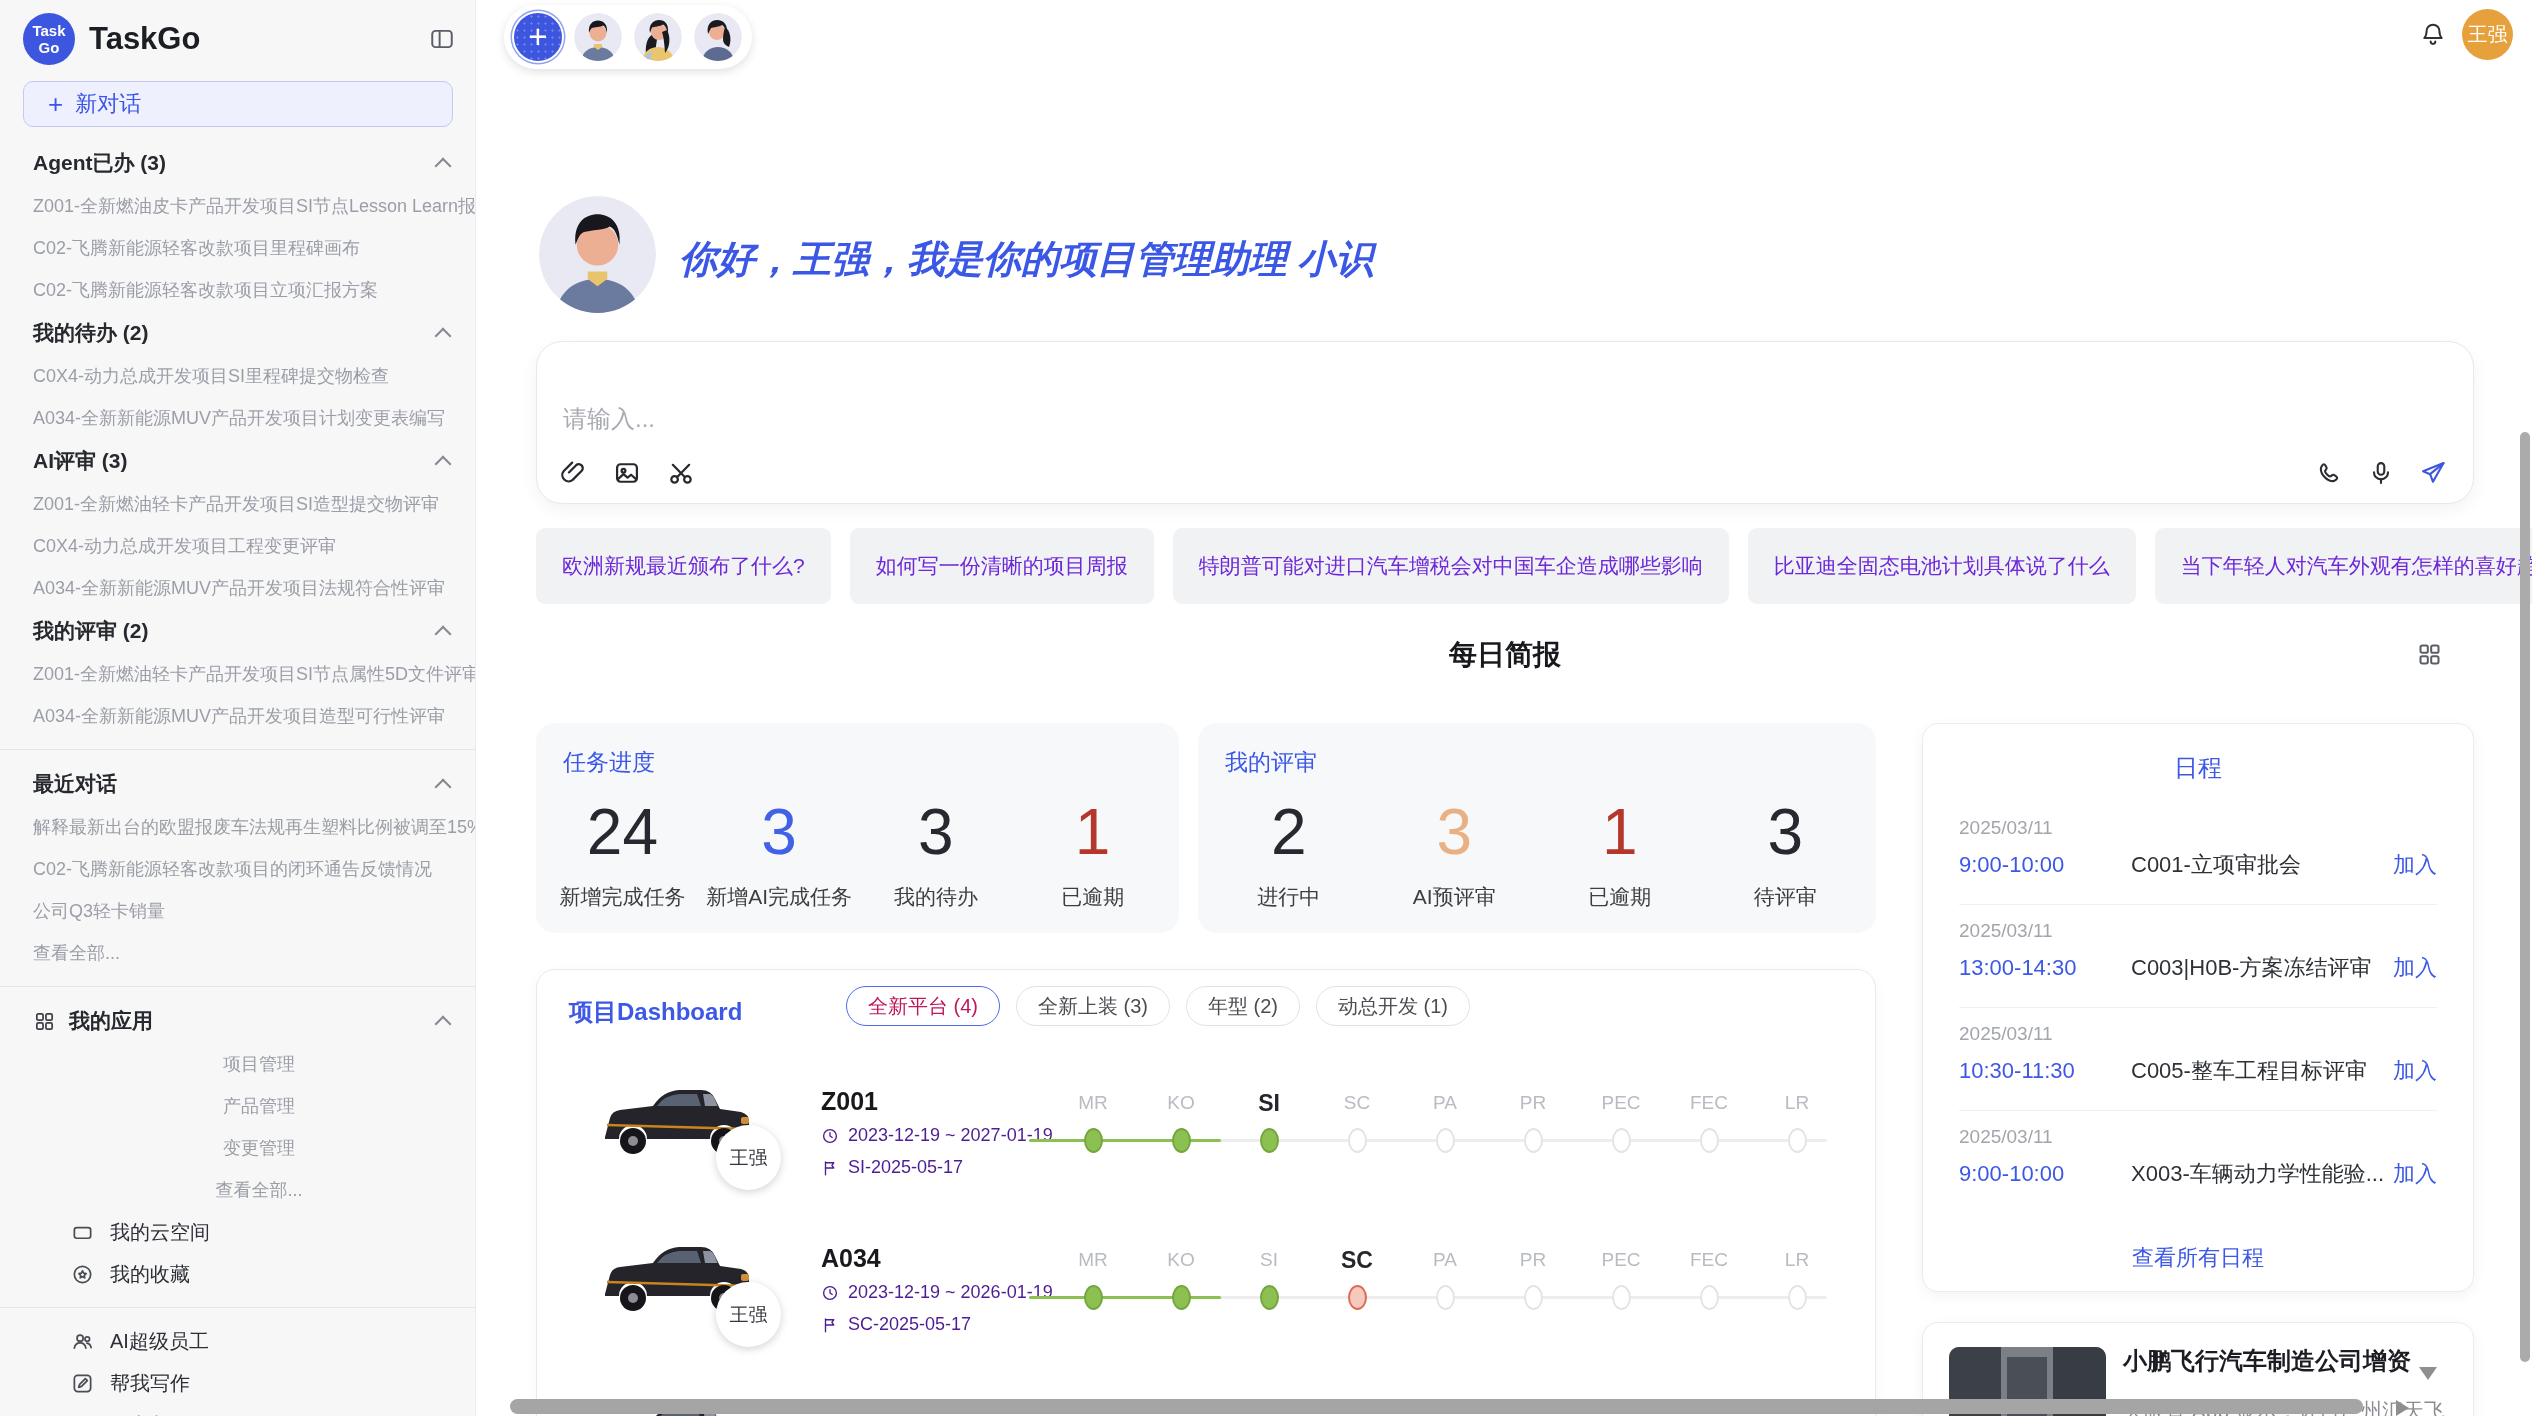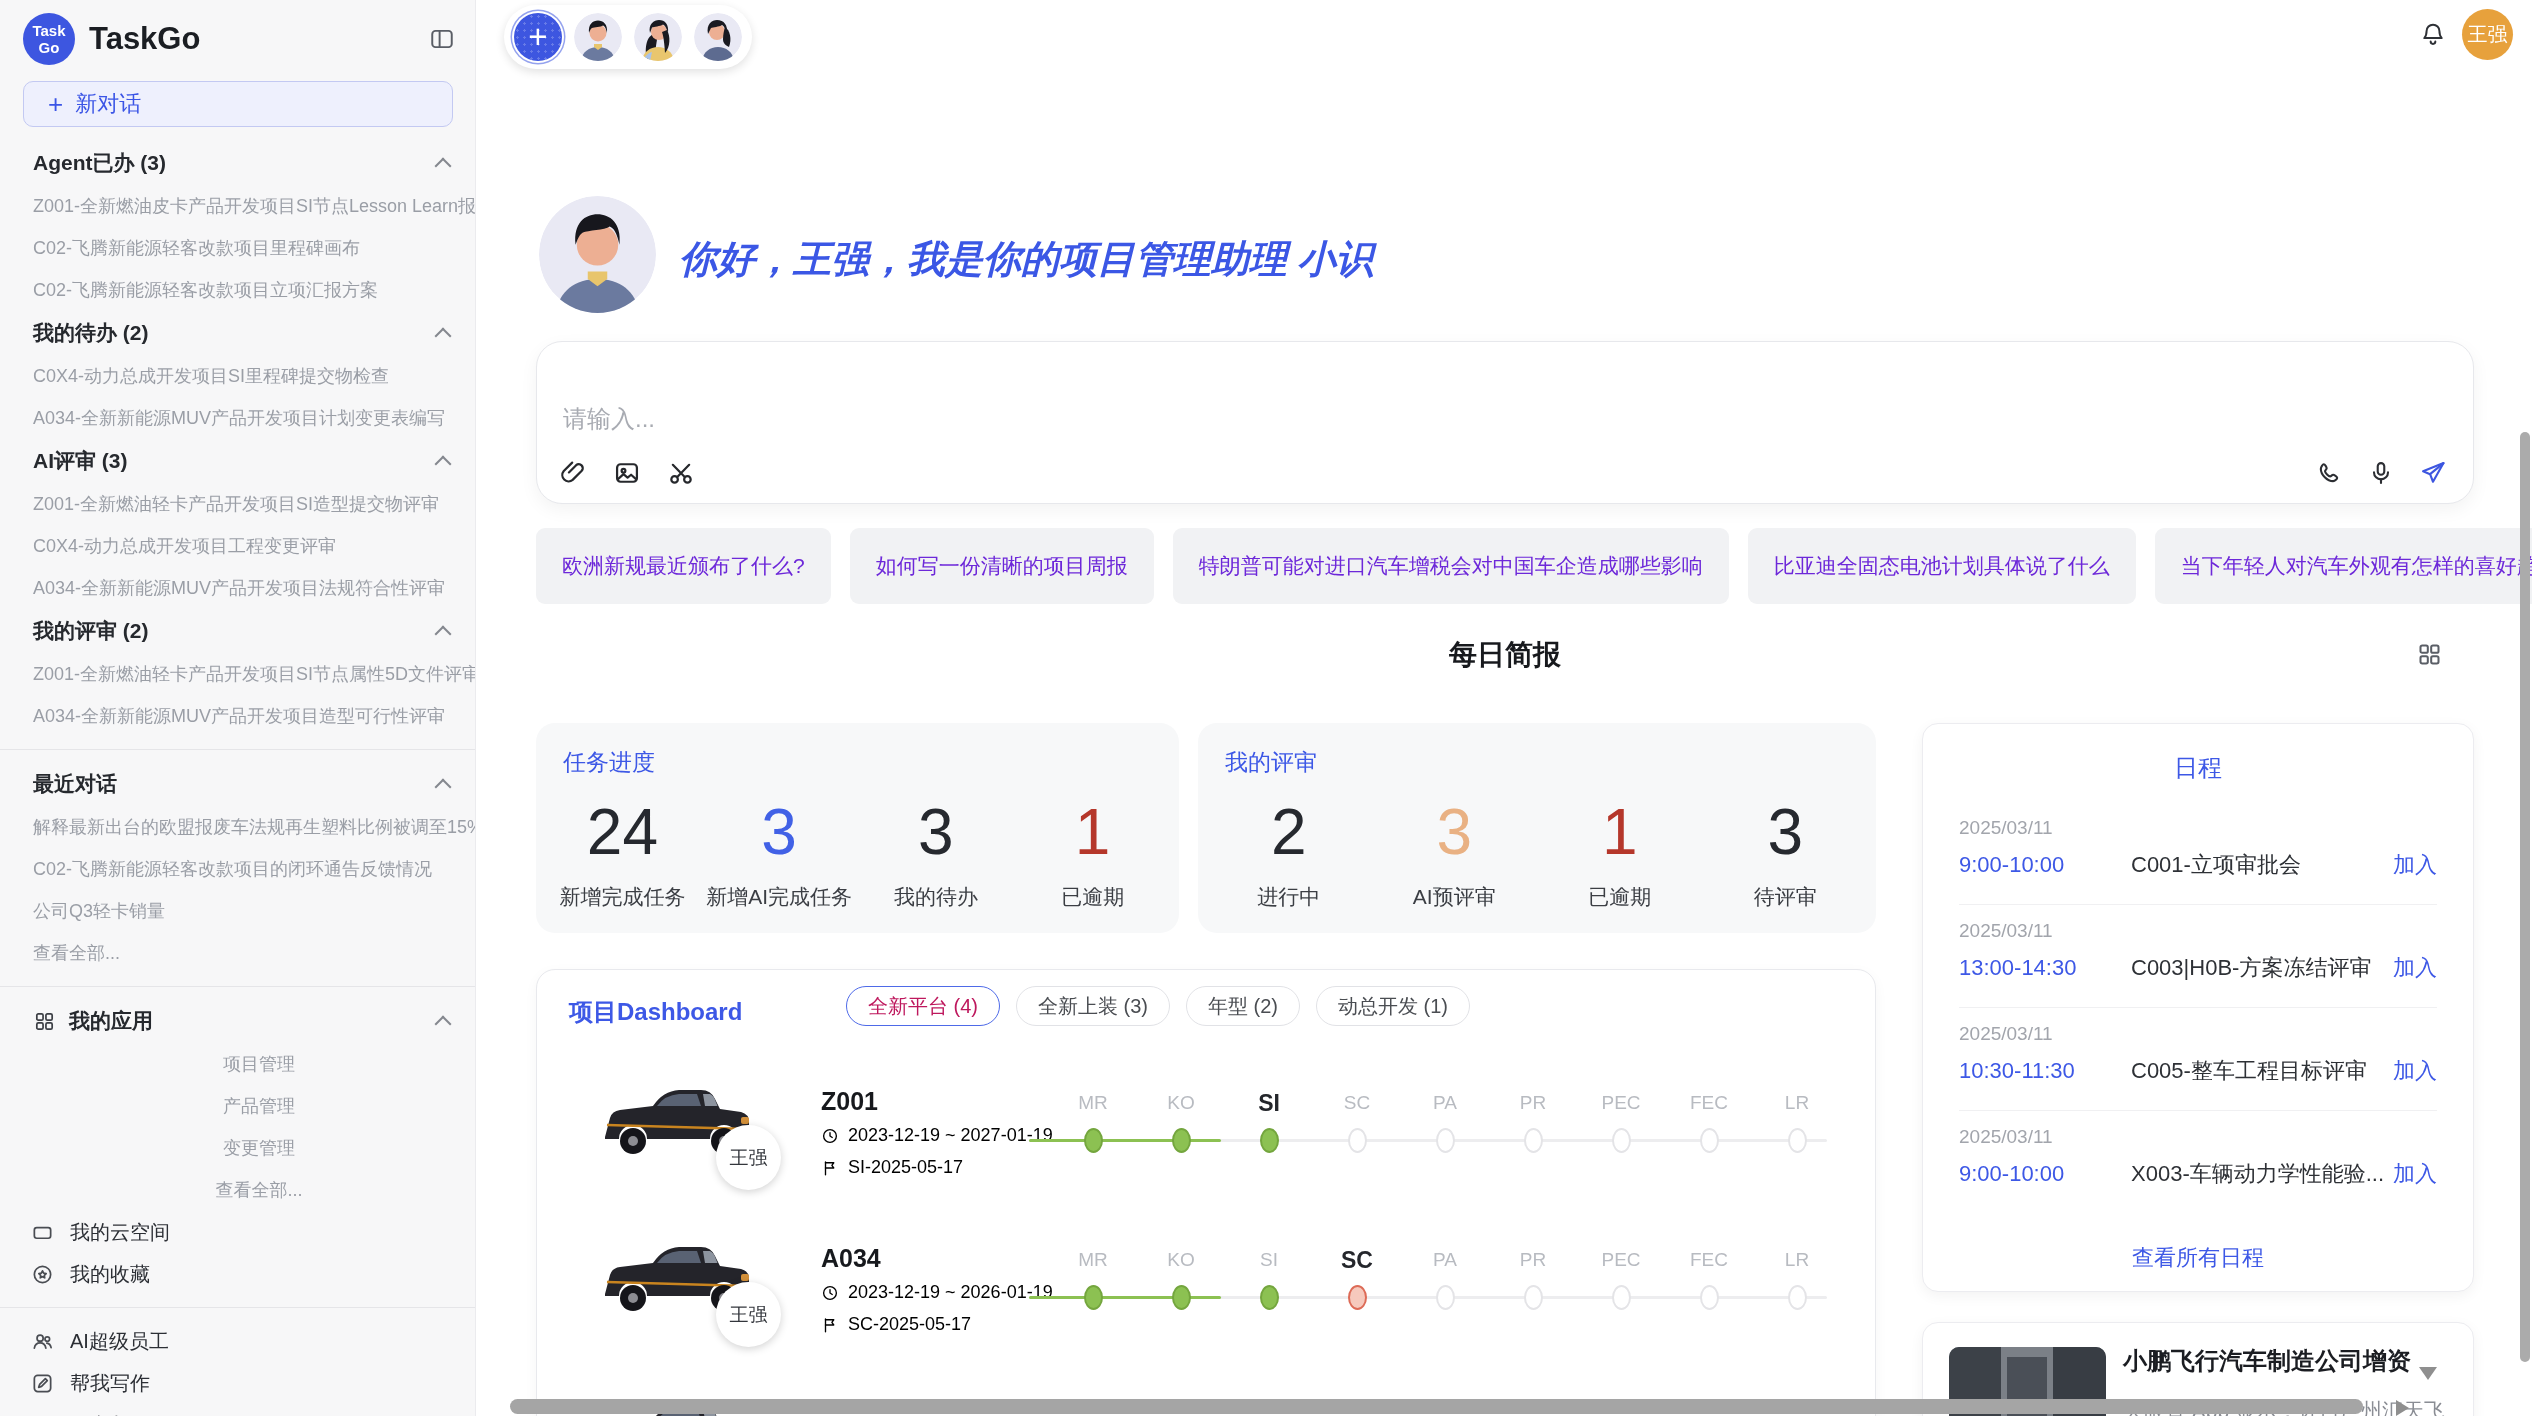--- a/index.html
+++ b/index.html
@@ -23,21 +23,21 @@
   .side-header{display:flex;align-items:center;height:44px;padding:0 22px 0 33px;font-size:21px;
                color:#26292e;font-weight:600;}
   .side-header .ic{width:23px;height:23px;margin-right:13px;color:#3c3f45;}
   .chev{width:10px;height:10px;border-left:2.2px solid #85888f;border-top:2.2px solid #85888f;
         transform:rotate(45deg);margin-left:auto;margin-right:4px;position:relative;top:3px;}
   .side-item{height:42px;line-height:42px;padding:0 14px 0 33px;font-size:18px;color:#9a9ea6;
              white-space:nowrap;overflow:hidden;}
   .side-item.indent{padding-left:57px;text-align:center;}
   .side-divider{height:1px;background:#e5e5e8;margin:12px 0;}
   .side-link{display:flex;align-items:center;gap:16px;height:42px;padding:0 20px 0 31px;
-             font-size:20px;color:#2c2f35;}
+             font-size:20px;color:#2c2f35;margin-left:40px;}
   .side-link .ic{width:23px;height:23px;color:#4a4d53;}
 
   
   .top-pill{position:absolute;left:504px;top:5px;height:64px;border-radius:32px;background:#fff;
             box-shadow:0 3px 10px rgba(0,0,0,.12);display:flex;align-items:center;gap:12px;padding:0 10px;}
   .plus-btn{width:48px;height:48px;border-radius:50%;background:#3d56e0;color:#fff;font-size:33px;
             display:flex;align-items:center;justify-content:center;
             box-shadow:0 0 0 2px #fff,0 0 0 3.5px rgba(61,86,224,.55);
             background-image:radial-gradient(rgba(255,255,255,.22) 1px,transparent 1.2px);background-size:7px 7px;}
   .av{width:48px;height:48px;border-radius:50%;overflow:hidden;}
@@ -91,21 +91,21 @@
   .dchip{height:40px;line-height:38px;padding:0 21px;border-radius:20px;border:1px solid #e1e2e6;
          font-size:20px;color:#4a4d52;background:#fff;box-sizing:border-box;}
   .dchip.active{border:1.5px solid #4e6ae8;color:#be185d;}
   .proj-rows{position:absolute;left:0;top:85px;right:0;}
   .proj-row{position:relative;height:157px;}
   .truck{position:absolute;left:58px;top:18px;width:162px;height:97px;}
   .owner-badge{position:absolute;left:179px;top:70px;width:65px;height:65px;border-radius:50%;background:#fff;
                box-shadow:0 2px 9px rgba(0,0,0,.18);display:flex;align-items:center;justify-content:center;
                font-size:19px;color:#33363c;}
   .p-title{position:absolute;left:284px;top:32px;font-size:25px;font-weight:700;color:#17191d;}
-  .p-meta{position:absolute;left:284px;display:flex;align-items:center;gap:9px;font-size:18px;color:#000000;}
+  .p-meta{position:absolute;left:284px;display:flex;align-items:center;gap:9px;font-size:18px;color:#4c1d95;}
   .p-meta .ic{width:18px;height:18px;}
   .m1{top:70px;}.m2{top:102px;}
   .mstrip{position:absolute;left:524px;top:0;width:768px;height:157px;}
   .track{position:absolute;left:-32px;width:798px;top:84px;height:3px;background:#ededef;border-radius:2px;}
   .track-g{position:absolute;left:-32px;top:84px;height:3px;background:#8cc152;border-radius:2px;}
   .mcells{position:absolute;left:0;top:0;display:flex;gap:24px;}
   .mcell{width:64px;text-align:center;}
   .mlabel{display:block;margin-top:34px;font-size:19px;color:#b8bbc1;height:28px;line-height:28px;}
   .mlabel.cur{font-size:23px;color:#24262b;font-weight:700;}
   .mnode{display:inline-block;width:15px;height:21px;border-radius:50%;background:#fff;

